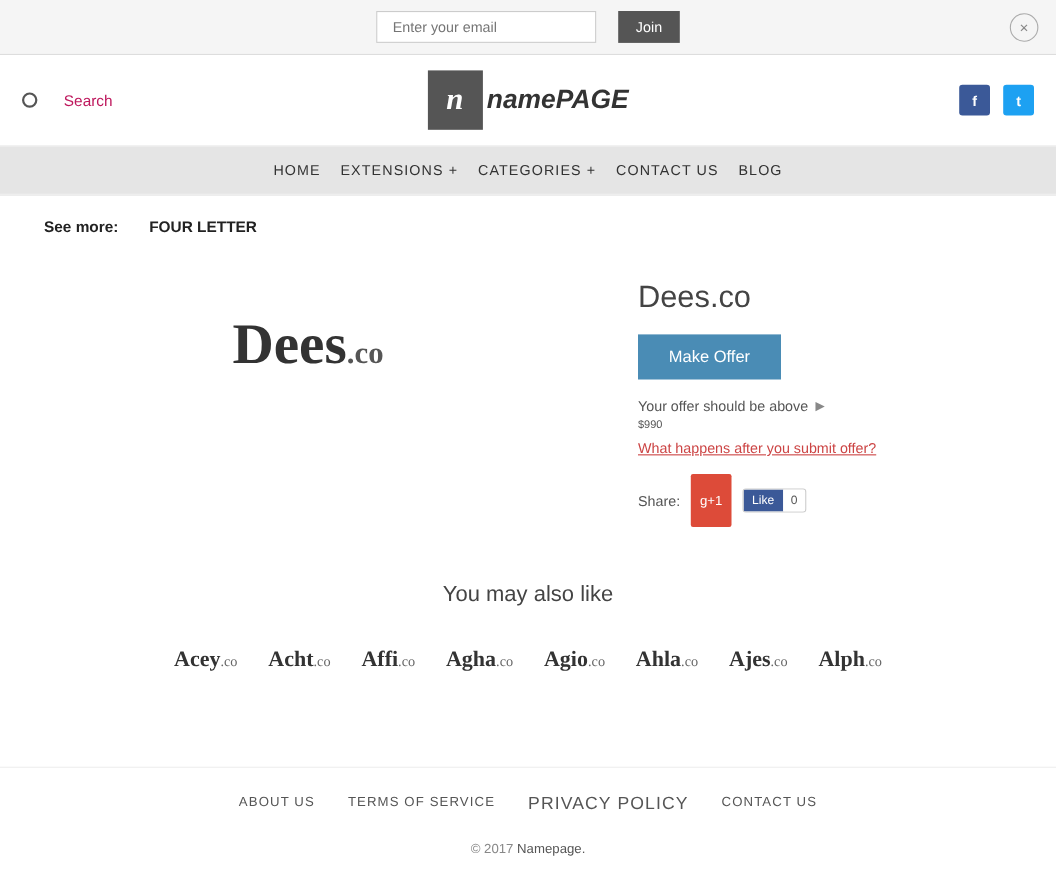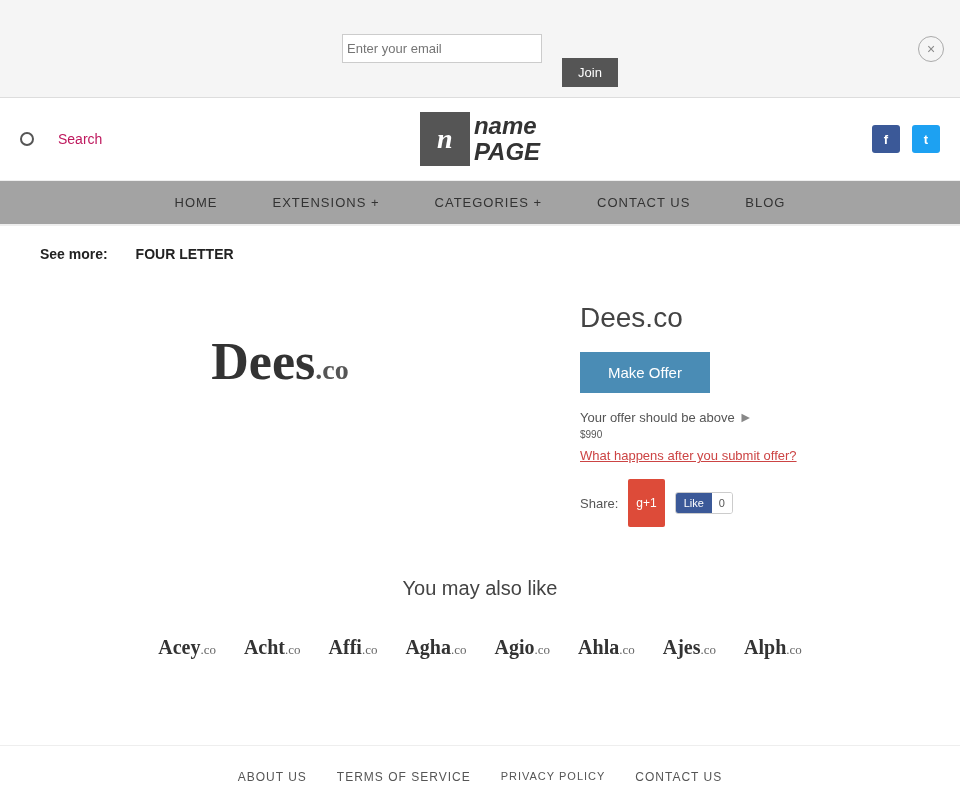--- a/index.html
+++ b/index.html
@@ -13,34 +13,33 @@
       align-items: center;
       justify-content: center;
       padding: 10px 20px;
       gap: 20px;
       position: relative;
     }
     .top-banner-text { text-align: center; }
     .top-banner-text .headline { font-size: 15px; font-weight: bold; color: #333; }
     .top-banner-text .subline { font-size: 11px; color: #666; }
     .email-input {
-      padding: 6px 4px;
+      padding: 6px 14px;
       border: 1px solid #ccc;
       font-size: 13px;
       width: 200px;
       color: #ef4444;
     }
     .join-btn {
       background: #555;
       color: #fff;
       border: none;
       padding: 7px 16px;
       font-size: 13px;
       cursor: pointer;
-      margin-top: 48px;
     }
     .close-btn {
       position: absolute;
       right: 16px;
       top: 50%;
       transform: translateY(-50%);
       background: none;
       border: 1px solid #aaa;
       border-radius: 50%;
       width: 26px;
@@ -90,21 +89,21 @@
       height: 54px;
       display: flex;
       align-items: center;
       justify-content: center;
       font-size: 22px;
       font-weight: bold;
       font-style: italic;
     }
     .logo-text {
       display: flex;
-      flex-direction: column;
+      flex-direction: row;
       line-height: 1.1;
       margin-left: 4px;
     }
     .logo-text .name { font-size: 24px; font-weight: bold; color: #333; font-style: italic; }
     .logo-text .page { font-size: 24px; font-weight: bold; color: #333; font-style: italic; }
     .social-icons {
       display: flex;
       gap: 12px;
       align-items: center;
       width: 120px;
@@ -124,24 +123,24 @@
       font-weight: bold;
     }
     .social-icon.fb { background: #3b5998; }
     .social-icon.tw { background: #1da1f2; }
 
     
     .nav {
       display: flex;
       align-items: center;
       justify-content: center;
-      gap: 55px;
+      gap: 18px;
       padding: 14px 20px;
       border-bottom: 2px solid #eee;
-      background: #a3a3a3;
+      background: #e5e5e5;
     }
     .nav a {
       text-decoration: none;
       color: #333;
       font-size: 13px;
       letter-spacing: 1px;
       font-weight: 500;
       cursor: pointer;
     }
 
@@ -402,19 +401,19 @@
         <div class="also-item"><span>Ajes</span><span class="tld">.co</span></div>
         <div class="also-item"><span>Alph</span><span class="tld">.co</span></div>
       </div>
   </div>
 
 </div>
 
 <div class="footer-links">
   <a style="text-decoration:none; color:#555; font-size:12px; letter-spacing:1px;">ABOUT  US</a>
   <a style="text-decoration:none; color:#555; font-size:12px; letter-spacing:1px;">TERMS  OF  SERVICE</a>
-  <a style="text-decoration:none; color:#555; font-size:11px; letter-spacing:1px;">PRIVACY  POLICY</a>
+  <a style="text-decoration:none; color:#555; font-size:16px; letter-spacing:1px;">PRIVACY  POLICY</a>
   <a style="text-decoration:none; color:#555; font-size:12px; letter-spacing:1px;">CONTACT  US</a>
 </div>
 <div class="footer-copy">
   <span>© 2017</span>
   <a style="color:#555; text-decoration:none;">Namepage.</a>
 </div>
 
 </body></html>

